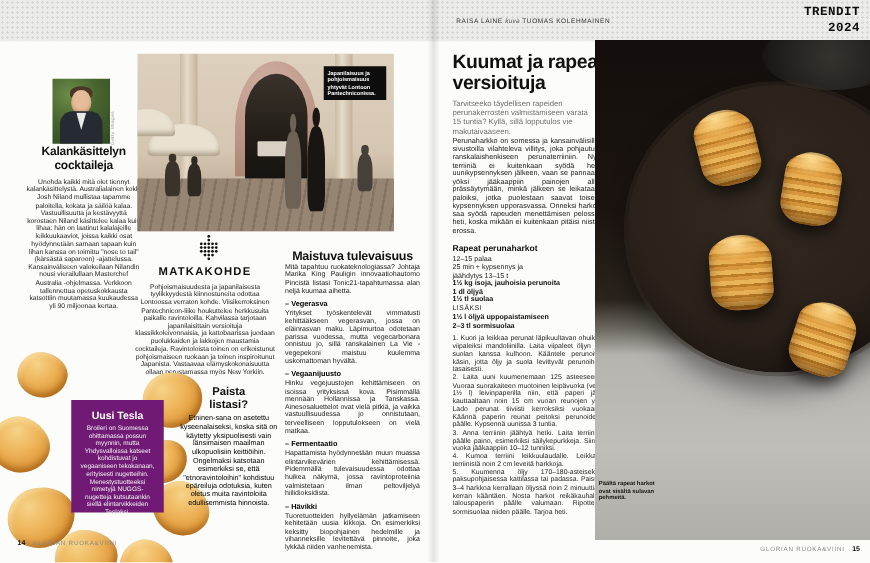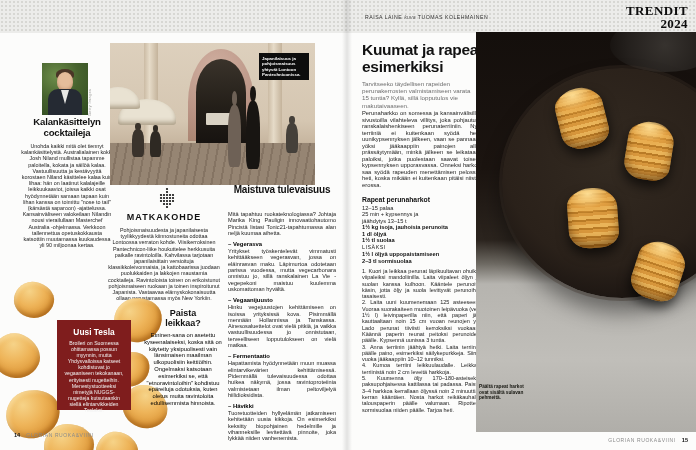--- a/index.html
+++ b/index.html
@@ -48,44 +48,44 @@
     box-shadow:inset 0 -3px 4px rgba(120,100,70,.5); }
   .person { position:absolute; border-radius:40% 40% 20% 20%; }
   .person::before { content:''; position:absolute; left:28%; top:-22%; width:44%; height:24%; border-radius:50%; background:inherit; }
   .street-tag { right:6px; top:10px; width:50px; background:#0d0d0d; color:#fff; padding:3px 3px;
     font-size:4.4px; line-height:5.3px; font-weight:700; }
 
   .travel-icon { left:155px; top:187px; width:24px; height:24px; }
   .travel-title { left:106px; top:212px; width:116px; font-size:9px; letter-spacing:1px; }
   .travel-body  { left:108px; top:227px; width:112px; }
 
-  .tesla { left:57px; top:320px; width:74px; height:90px; background:#7f1d1d; color:#fff; padding:7px 6px 5px; }
+  .tesla { left:57px; top:320px; width:74px; height:90px; background:#701a75; color:#fff; padding:7px 6px 5px; }
   .tesla h3 { color:#fff; font-size:8.4px; margin-bottom:3px; text-align:center; }
   .tesla p { font-size:5.2px; line-height:6.1px; text-align:center; color:#f2f2f2; }
 
   .etno-title { left:138px; top:309px; width:90px; font-size:9px; line-height:9.8px; }
   .etno-body  { left:141px; top:332px; width:84px; font-size:5.8px; line-height:6.8px; }
 
-  .future-title { left:227px; top:184px; width:110px; font-size:10px; letter-spacing:-0.2px;text-align:center; }
+  .future-title { left:227px; top:200px; width:110px; font-size:10px; letter-spacing:-0.2px;text-align:center; }
   .future-col { left:228px; top:211px; width:108px; }
   .future-col p { font-size:5.6px; line-height:6.3px; color:#222; text-align:justify; }
   .future-col .lbl { display:block; font-weight:700; font-size:5.9px; margin:5px 0 1px; text-align:left; }
 
   .nugget { position:absolute; border-radius:46% 54% 52% 48%/52% 46% 54% 48%;
     background:radial-gradient(circle at 35% 28%, #f6d388 0%, #eeb459 40%, #dd9738 72%, #c67f27 100%);
     box-shadow:inset -2px -3px 5px rgba(140,75,10,.55), inset 2px 2px 4px rgba(255,235,180,.7); }
 
   .footer { font-size:5px; letter-spacing:.6px; color:#8a8a8a; }
   .footer b { color:#111; font-size:5.6px; letter-spacing:0; }
 
   
   .byline { left:365px; top:14px; font-size:5.2px; letter-spacing:.5px; color:#333; }
   .byline .kuva { font-style:italic; text-transform:lowercase; letter-spacing:.2px; color:#555; }
-  .badge { right:8px; top:5px; left:auto; text-align:right; font-family:Liberation Serif, serif;
-    font-weight:700; font-size:13px; line-height:12.5px; letter-spacing:.4px; color:#0d0d0d; position:absolute; }
+  .badge { right:8px; top:5px; left:auto; text-align:right; font-family:Liberation Mono, monospace;
+    font-weight:700; font-size:10px; line-height:12.5px; letter-spacing:.4px; color:#0d0d0d; position:absolute; }
 
   .rtitle { left:362px; top:42px; width:130px; font-size:15.5px; line-height:16.5px; letter-spacing:-0.3px; }
   .stand  { left:362px; top:80px; width:116px; font-size:6.2px; line-height:7.2px; color:#6e6e6e; }
   .rbody  { left:362px; top:110px; width:117px; font-size:5.8px; line-height:6.5px; color:#222; text-align:justify; }
 
   .recipe { left:362px; top:196px; width:118px; }
   .recipe h3 { font-size:6.8px; margin-bottom:2px; }
   .recipe .meta div { font-size:5.7px; line-height:6.4px; color:#222; }
   .recipe .ing div { font-size:5.7px; line-height:6.4px; font-weight:700; color:#111; }
   .recipe .lisaksi { font-size:5.4px; letter-spacing:.5px; color:#222; margin:1px 0; }
@@ -184,21 +184,21 @@
   <div class="nugget" style="left:44px; top:424px; width:50px; height:44px;"></div>
   <div class="nugget" style="left:96px; top:432px; width:42px; height:40px; transform:rotate(15deg);"></div>
 
   <div class="abs tesla">
     <h3>Uusi Tesla</h3>
     <p>Broileri on Suomessa ohittamassa possun myynnin, mutta Yhdysvalloissa katseet kohdistuvat jo vegaaniseen tekokanaan, erityisesti nugetteihin. Menestystuotteeksi nimetyjä NUGGS-nugetteja kutsutaankin siellä elintarvikkeiden Teslaksi.</p>
   </div>
 
   <h2 class="abs center etno-title">
     <span>Paista</span><br>
-    <span>leikkaa?</span>
+    <span>listasi?</span>
   </h2>
   <p class="abs center etno-body">Etninen-sana on asetettu kyseenalaiseksi, koska sitä on käytetty yksipuolisesti vain länsimaisen maailman ulkopuolisiin keittiöihin. Ongelmaksi katsotaan esimerkiksi se, että "etnoravintoloihin" kohdistuu epäreiluja odotuksia, kuten oletus muita ravintoloita edullisemmista hinnoista.</p>
 
   <h2 class="abs center future-title">Maistuva tulevaisuus</h2>
   <div class="abs future-col">
     <p>Mitä tapahtuu ruokateknologiassa? Johtaja Marika King Pauligin innovaatiohautomo Pincistä listasi Tonic21-tapahtumassa alan neljä kuumaa aihetta.</p>
     <span class="lbl">– Vegerasva</span>
     <p>Yritykset työskentelevät vimmatusti kehittääkseen vegerasvan, jossa on eläinrasvan maku. Läpimurtoa odotetaan parissa vuodessa, mutta vegecarbonara onnistuu jo, sillä ranskalainen La Vie -vegepekoni maistuu kuulemma uskomattoman hyvältä.</p>
     <span class="lbl">– Vegaanijuusto</span>
     <p>Hinku vegejuustojen kehittämiseen on isoissa yrityksissä kova. Pisimmällä mennään Hollannissa ja Tanskassa. Ainesosaluettelot ovat vielä pitkiä, ja vaikka vastuullisuudessa jo onnistutaan, terveelliseen lopputulokseen on vielä matkaa.</p>
@@ -218,21 +218,21 @@
     <span class="kuva">kuva</span>
     <span>TUOMAS KOLEHMAINEN</span>
   </div>
   <div class="badge">
     <span>TRENDIT</span><br>
     <span>2024</span>
   </div>
 
   <h1 class="abs rtitle">
     <span>Kuumat ja rapeat</span><br>
-    <span>esimerkiksi</span>
+    <span>versioituja</span>
   </h1>
   <p class="abs stand">Tarvitseeko täydellisen rapeiden perunakerrosten valmistamiseen varata 15 tuntia? Kyllä, sillä lopputulos vie makutaivaaseen.</p>
   <p class="abs rbody">Perunaharkko on somessa ja kansainvälisillä sivustoilla vilahteleva villitys, joka pohjautuu ranskalaishenkiseen perunaterriiniin. Nyt terriiniä ei kuitenkaan syödä heti uunikypsennyksen jälkeen, vaan se pannaan yöksi jääkaappiin painojen alle prässäytymään, minkä jälkeen se leikataan paloiksi, jotka puolestaan saavat toisen kypsennyksen upporasvassa. Onneksi harkot saa syödä rapeuden menettämisen pelossa heti, koska mikään ei kuitenkaan pitäisi niistä erossa.</p>
 
   <div class="abs recipe">
     <h3>Rapeat perunaharkot</h3>
     <div class="meta">
       <div>12–15 palaa</div>
       <div>25 min + kypsennys ja</div>
       <div>jäähdytys 13–15 t</div>

